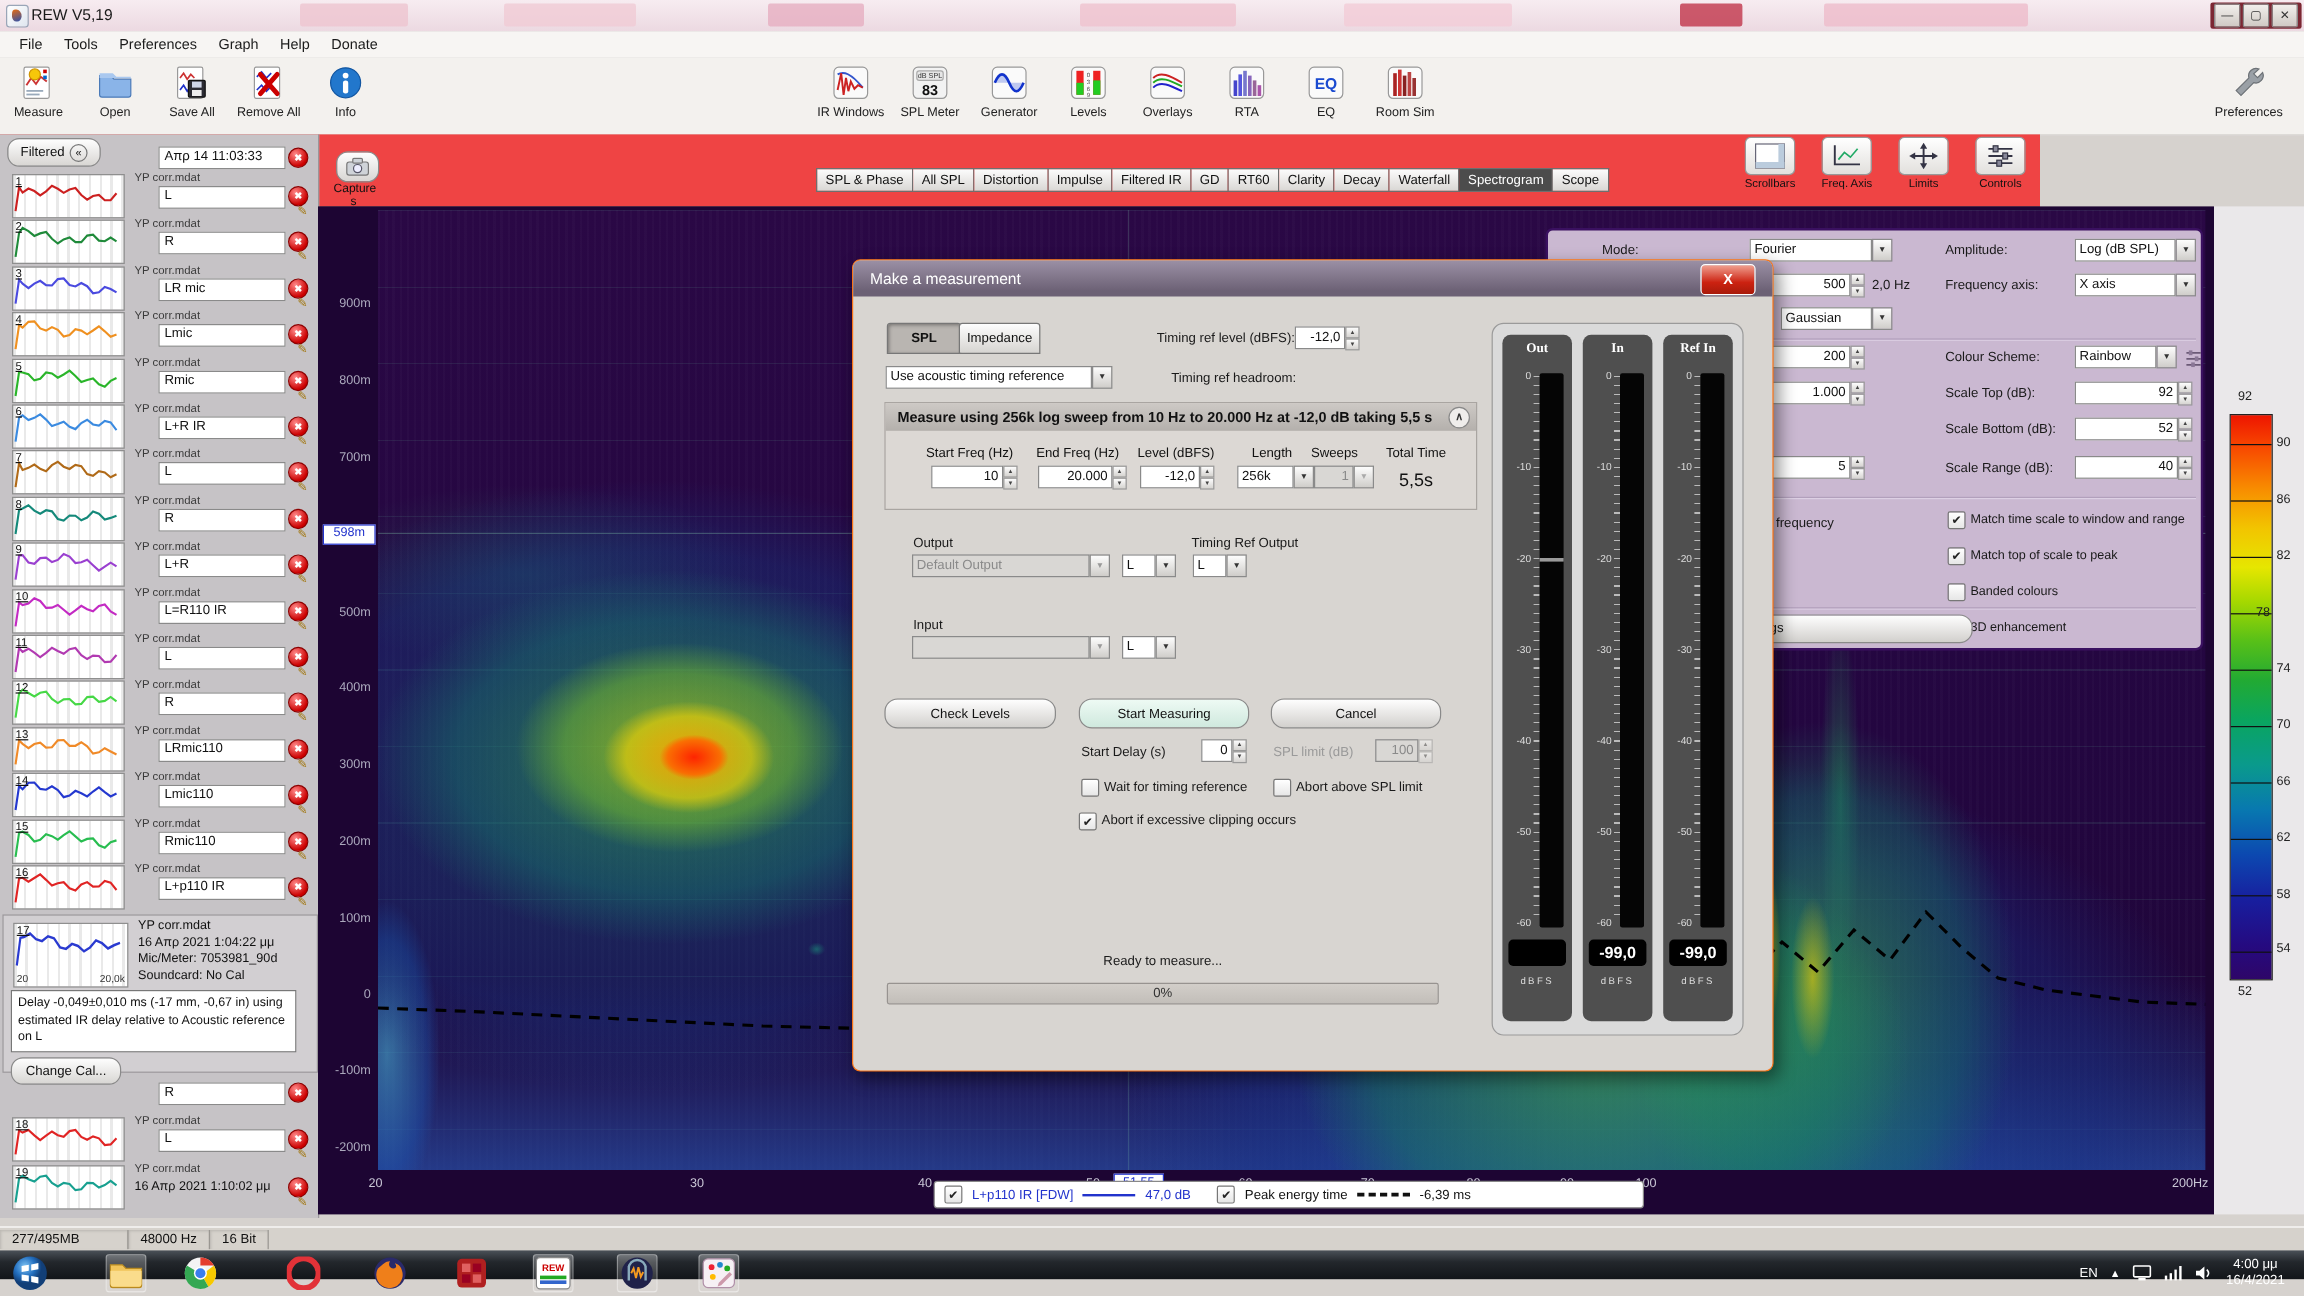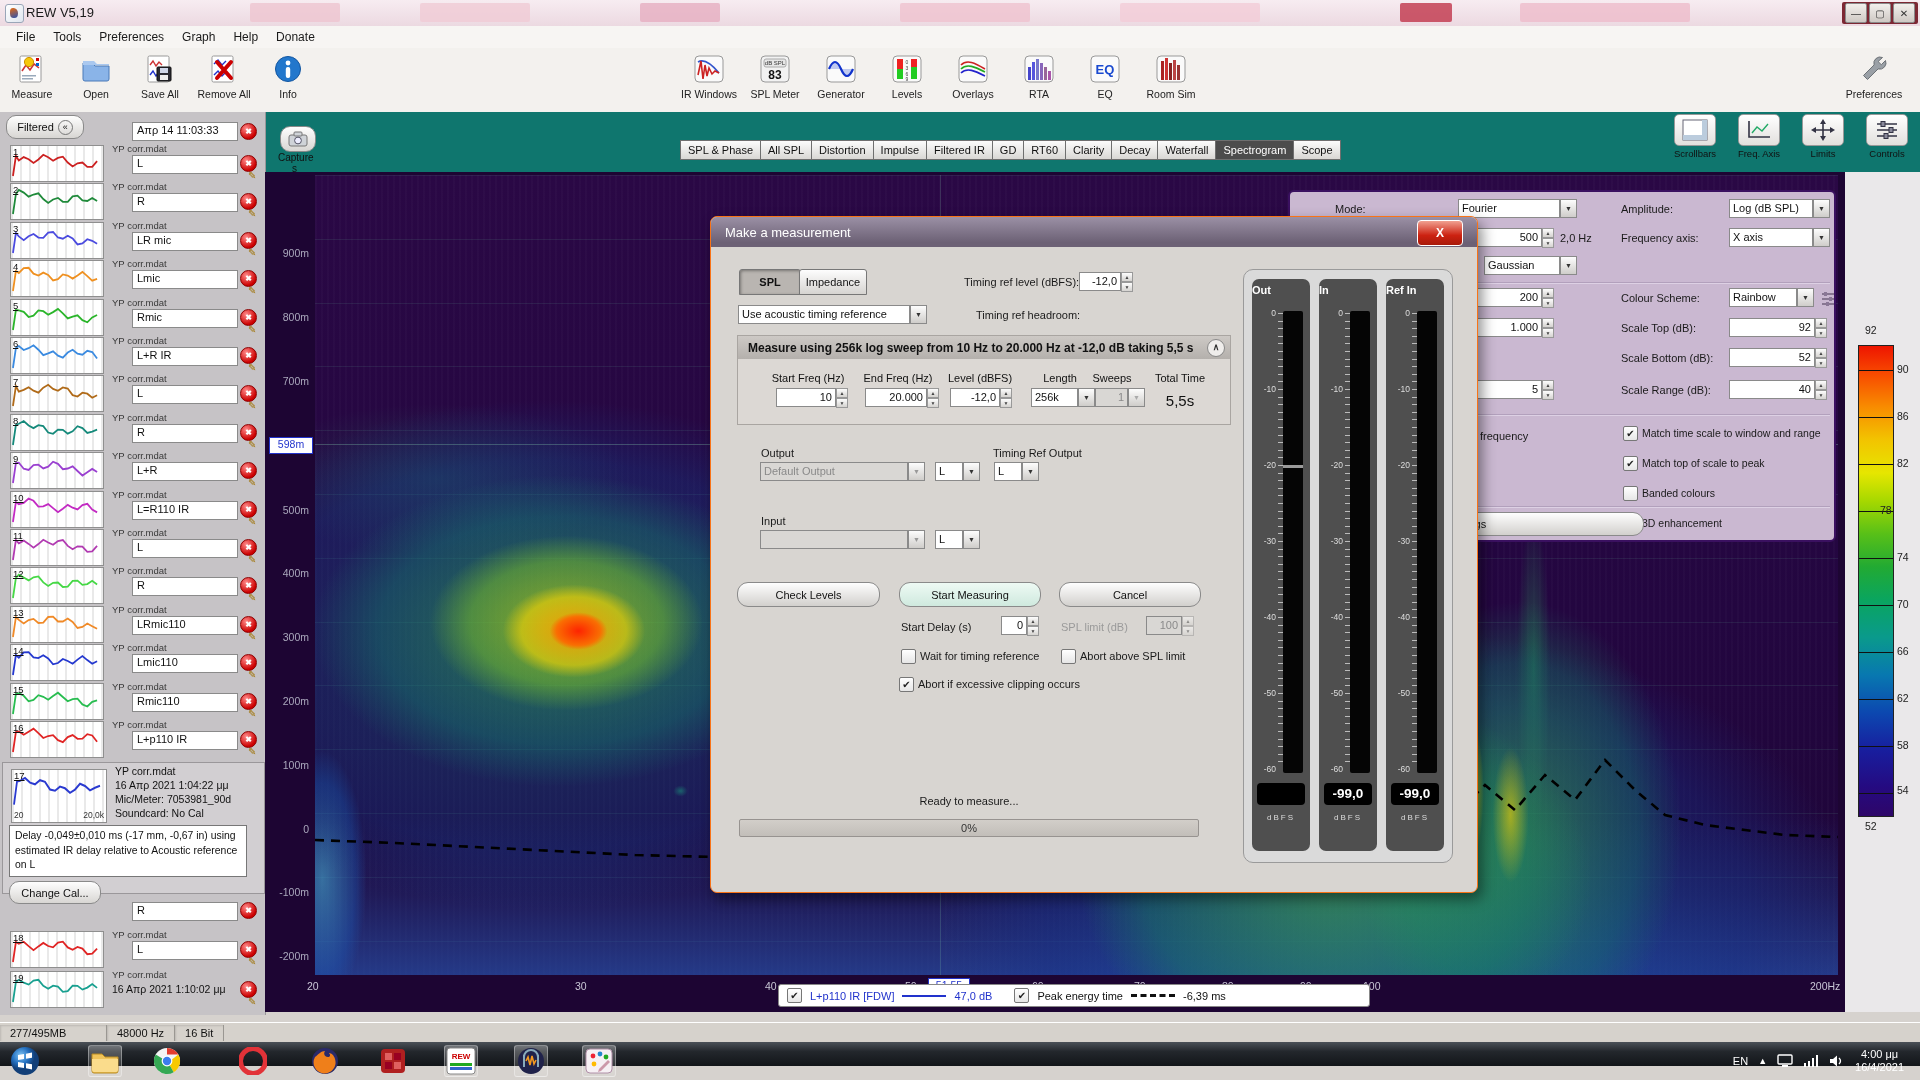--- a/index.html
+++ b/index.html
@@ -15,21 +15,21 @@
           display:flex;align-items:center;justify-content:center;font-size:10px;color:#333;}
   .deco{position:absolute;top:3px;height:19px;border-radius:2px;opacity:.8;}
   #menubar{left:0;top:26px;width:1920px;height:22px;background:#f7f5f3;border-bottom:1px solid #d8d5d2;display:flex;align-items:center;padding-left:8px;gap:2px;}
   .menuitem{padding:3px 8px;font-size:12px;color:#1a1a1a;}
   #toolbar{left:0;top:48px;width:1920px;height:64px;background:#f3f1ee;border-bottom:1px solid #cfccc8;}
   .tbgroup{position:absolute;top:4px;display:flex;gap:12px;}
   .tbitem{display:flex;flex-direction:column;align-items:center;width:52px;}
   .tbicon{width:34px;height:34px;display:flex;align-items:center;justify-content:center;}
   .tblabel{font-size:10.5px;color:#222;margin-top:2px;white-space:nowrap;}
   
-  #subtoolbar{left:0;top:112px;width:1920px;height:60px;background:#0f766e;border-bottom:1px solid #6b6b6b;}
+  #subtoolbar{left:0;top:112px;width:1700px;height:60px;background:#ef4444;border-bottom:1px solid #6b6b6b;}
   .smallbtn{background:linear-gradient(#fefefe,#d8d6d3);border:1px solid #8a8a8a;border-radius:10px;
             display:flex;align-items:center;justify-content:center;font-size:11px;gap:4px;}
   #tabsrow{position:absolute;left:680px;top:28px;display:flex;}
   .gtab{border:1px solid #6f6f6f;border-left:none;background:linear-gradient(#fcfcfc,#d9d7d4);padding:3px 7px;font-size:11px;white-space:nowrap;}
   .gtab:first-child{border-left:1px solid #6f6f6f;}
   .gtab.sel{background:#4c4c4c;color:#fff;}
   #rightbtns{position:absolute;right:6px;top:2px;display:flex;gap:10px;}
   .rbtn{width:54px;display:flex;flex-direction:column;align-items:center;}
   .rbtn .ric{width:40px;height:30px;border:1px solid #999;border-radius:5px;background:linear-gradient(#fff,#e2e0dd);display:flex;align-items:center;justify-content:center;}
   .rbtn .rlb{font-size:9.5px;margin-top:2px;}
@@ -91,21 +91,21 @@
   #grouphead{position:absolute;left:0;top:0;width:100%;height:23px;background:linear-gradient(#cdc9c5,#b4b0ac);
              display:flex;align-items:center;font-weight:bold;font-size:12px;}
   #grouphead span{margin-left:10px;}
   .chev{position:absolute;right:5px;top:3px;width:16px;height:16px;border-radius:50%;background:#efedeb;border:1px solid #888;
         font-size:9px;text-align:center;line-height:15px;color:#333;}
   #progress{position:absolute;left:28px;top:602px;width:460px;height:18px;background:linear-gradient(#d2cec9,#c2beb9);
             border:1px solid #979390;border-radius:2px;text-align:center;font-size:11px;padding-top:2px;box-sizing:border-box;color:#333;}
   
   #meterPanel{position:absolute;left:532px;top:52px;width:208px;height:592px;background:#dadada;border:1px solid #9a9a9a;border-radius:10px;}
   .mcol{position:absolute;top:9px;width:58px;height:572px;background:#4f4f4f;border-radius:7px;}
-  .mtitle{position:absolute;top:5px;width:100%;text-align:left;color:#fff;font-weight:bold;font-size:11px;}
+  .mtitle{position:absolute;top:5px;width:100%;text-align:center;color:#fff;font-weight:bold;font-size:11px;font-family:Liberation Serif, serif;}
   .mbar{position:absolute;right:7px;top:32px;width:20px;height:462px;background:#050505;border-radius:2px;}
   .mticks{position:absolute;left:26px;top:34px;width:5px;height:456px;
           background:repeating-linear-gradient(to bottom,#bbb 0 1px,transparent 1px 7.6px);}
   .mtlab{position:absolute;left:0;width:24px;text-align:right;color:#ddd;font-size:8.5px;}
   .mread{position:absolute;left:5px;top:504px;width:48px;height:22px;background:#000;border-radius:4px;color:#fff;
          font-weight:bold;font-size:13.5px;text-align:center;padding-top:3px;box-sizing:border-box;}
   .munit{position:absolute;top:534px;width:100%;text-align:center;color:#ddd;font-size:8px;letter-spacing:2px;}
   .mmark{position:absolute;right:7px;width:20px;height:3px;background:#9a9a9a;}
   
   #statusbar{left:0;top:1022px;width:1920px;height:20px;background:#d6d2cc;border-top:1px solid #fff;display:flex;align-items:center;font-size:11px;}

